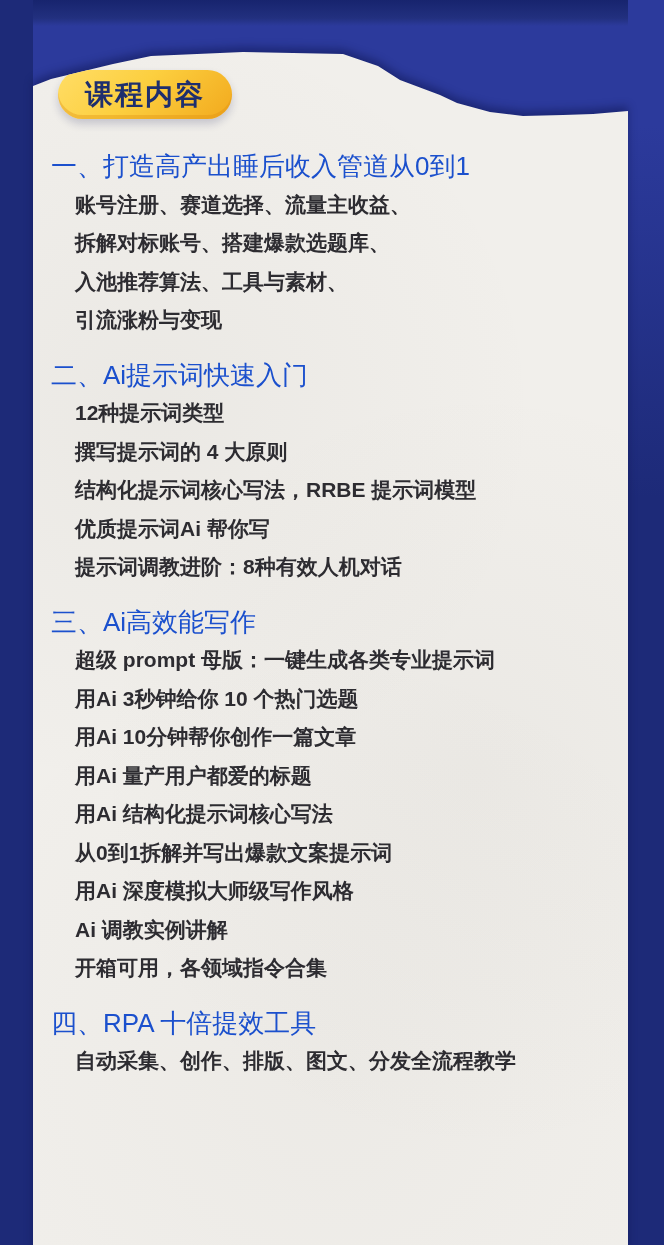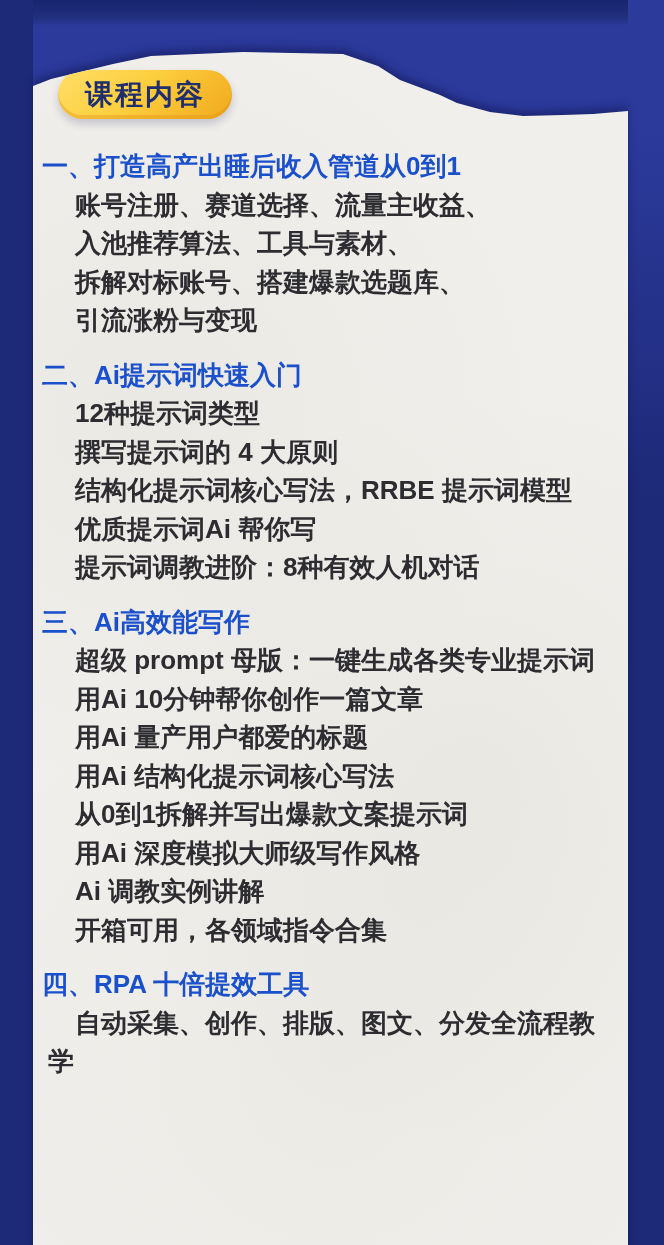--- a/index.html
+++ b/index.html
@@ -62,27 +62,27 @@
     font-size: 28px; font-weight: 800; letter-spacing: 2px;
     white-space: nowrap;
   }
 
   .content { padding: 99px 8px 0 0; }
 
   section { margin-top: 16px; }
   section:first-of-type { margin-top: 0; }
 
   .sec-heading {
-    padding-left: 9px;
-    font-size: 26px; line-height: 38.5px; font-weight: 700;
+    padding-left: 18px;
+    font-size: 26px; line-height: 38.5px; font-weight: 400;
     color: #1b50cd;
   }
   .item {
     padding-left: 15px; text-indent: 27px;
-    font-size: 26px; line-height: 38.5px; font-weight: 700;
+    font-size: 21px; line-height: 38.5px; font-weight: 700;
     color: #2d2c31;
   }
 </style>
 </head>
 <body>
 
 <div class="canvas">
   <div class="frame-top"></div>
   <div class="frame-left"></div>
   <div class="frame-right"></div>
@@ -90,37 +90,38 @@
   <div class="paper-shadow-wrap">
     <div class="paper">
 
       <div class="badge">课程内容</div>
 
       <div class="content">
 
         <section>
           <h2 class="sec-heading">一、打造高产出睡后收入管道从0到1</h2>
           <p class="item">账号注册、赛道选择、流量主收益、</p>
+          <p class="item">拆解对标账号、搭建爆款选题库、</p>
           <p class="item">入池推荐算法、工具与素材、</p>
-          <p class="item">拆解对标账号、搭建爆款选题库、</p>
           <p class="item">引流涨粉与变现</p>
         </section>
 
         <section>
           <h2 class="sec-heading">二、Ai提示词快速入门</h2>
           <p class="item">12种提示词类型</p>
           <p class="item">撰写提示词的 4 大原则</p>
           <p class="item">结构化提示词核心写法，RRBE 提示词模型</p>
           <p class="item">优质提示词Ai 帮你写</p>
           <p class="item">提示词调教进阶：8种有效人机对话</p>
         </section>
 
         <section>
           <h2 class="sec-heading">三、Ai高效能写作</h2>
           <p class="item">超级 prompt 母版：一键生成各类专业提示词</p>
+          <p class="item">用Ai 3秒钟给你 10 个热门选题</p>
           <p class="item">用Ai 10分钟帮你创作一篇文章</p>
           <p class="item">用Ai 量产用户都爱的标题</p>
           <p class="item">用Ai 结构化提示词核心写法</p>
           <p class="item">从0到1拆解并写出爆款文案提示词</p>
           <p class="item">用Ai 深度模拟大师级写作风格</p>
           <p class="item">Ai 调教实例讲解</p>
           <p class="item">开箱可用，各领域指令合集</p>
         </section>
 
         <section>

